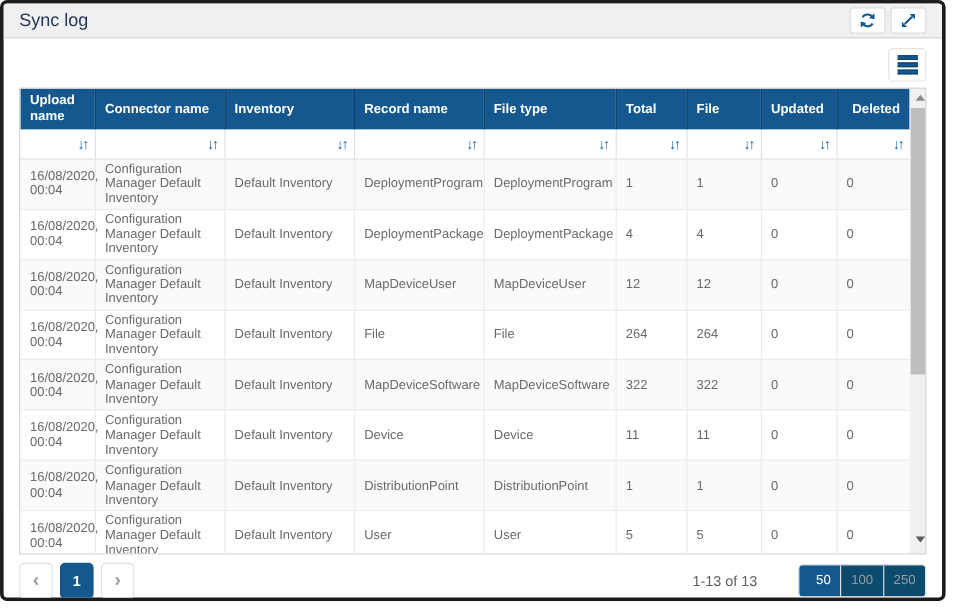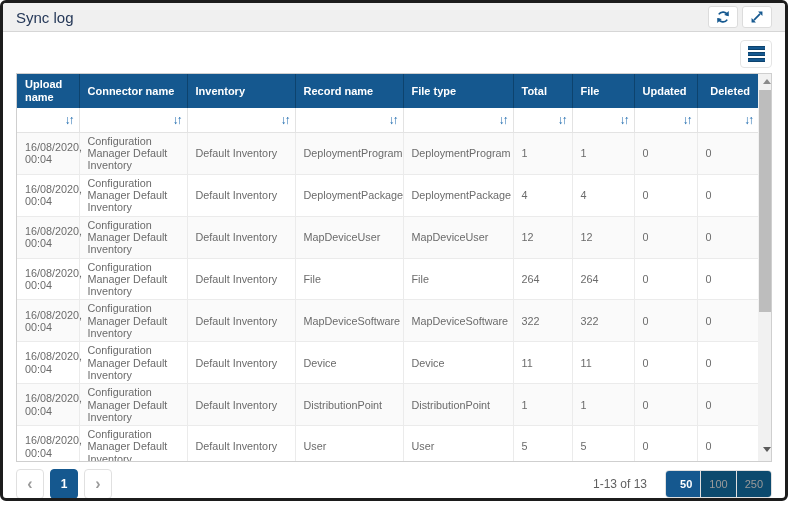--- a/index.html
+++ b/index.html
@@ -45,26 +45,26 @@
   .scroll-thumb{position:absolute;top:16px;left:1px;width:15px;height:222px;background:#bdbdbd;cursor:grab;}
 
   
   .pager{display:flex;align-items:center;justify-content:space-between;margin-top:7px;padding:0 0;}
   .pager-left{display:flex;gap:6px;}
   .pbtn{min-width:28px;height:30px;border:1px solid #e0e0e0;background:#fff;border-radius:4px;display:flex;align-items:center;justify-content:center;font-size:12px;color:#9a9a9a;cursor:pointer;padding:0 8px;}
   .pbtn.active{background:#15588f;border-color:#15588f;color:#fff;font-weight:700;}
   .chev{font-size:16px;color:#9a9a9a;line-height:1;font-weight:700;}
   .chev-left::before{content:"‹";}
   .chev-right::before{content:"›";}
-  .pager-right{display:flex;align-items:center;gap:18px;}
+  .pager-right{display:flex;align-items:center;gap:34px;}
   .range-label{font-size:12px;color:#5f5f5f;}
   .size-group{display:flex;border:1px solid #e0e0e0;border-radius:4px;overflow:hidden;}
   .sbtn{height:26px;background:#0c4a6e;border:none;border-right:1px solid #e0e0e0;color:#9a9a9a;font-size:11px;padding:0 8px;cursor:pointer;display:flex;align-items:center;justify-content:center;min-width:30px;}
   .sbtn:last-child{border-right:none;}
-  .sbtn.active{background:#15588f;color:#fff;font-weight:700;padding-left:14px;}
+  .sbtn.active{background:#15588f;color:#fff;font-weight:400;padding-left:14px;}
 </style>
 </head>
 <body>
 
 <div class="window">
 
   <div class="titlebar">
     <div class="title">Sync log</div>
     <div class="titlebar-actions">
       <button class="tbtn">

